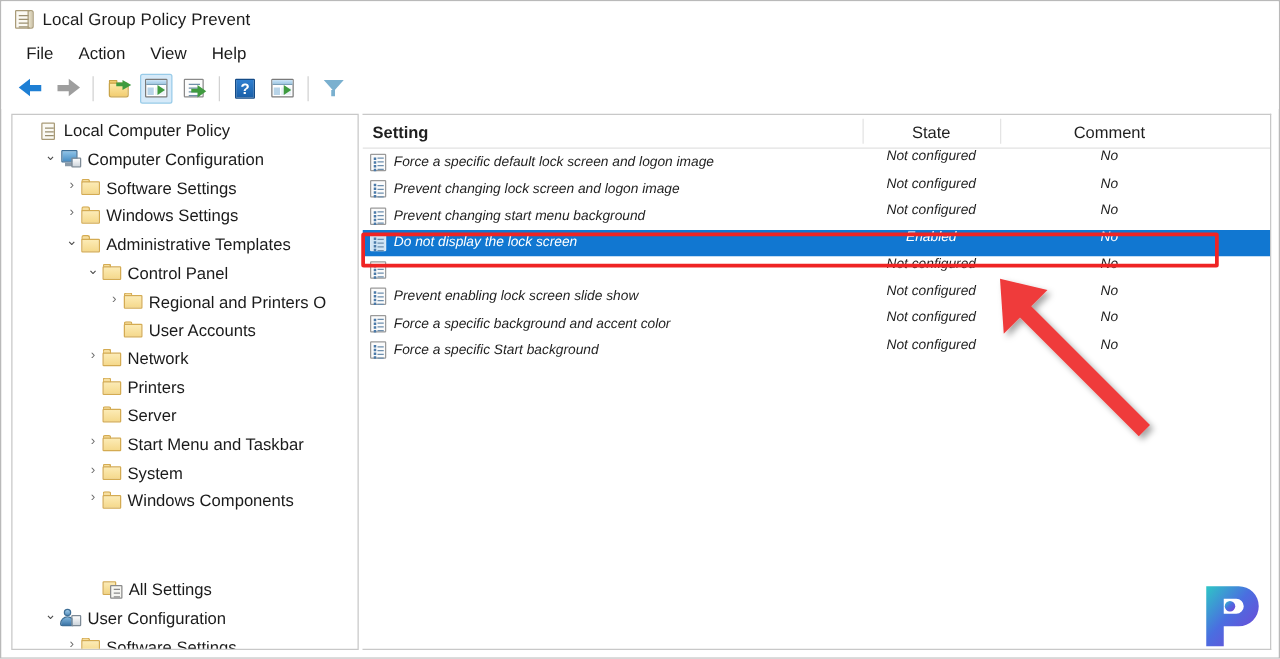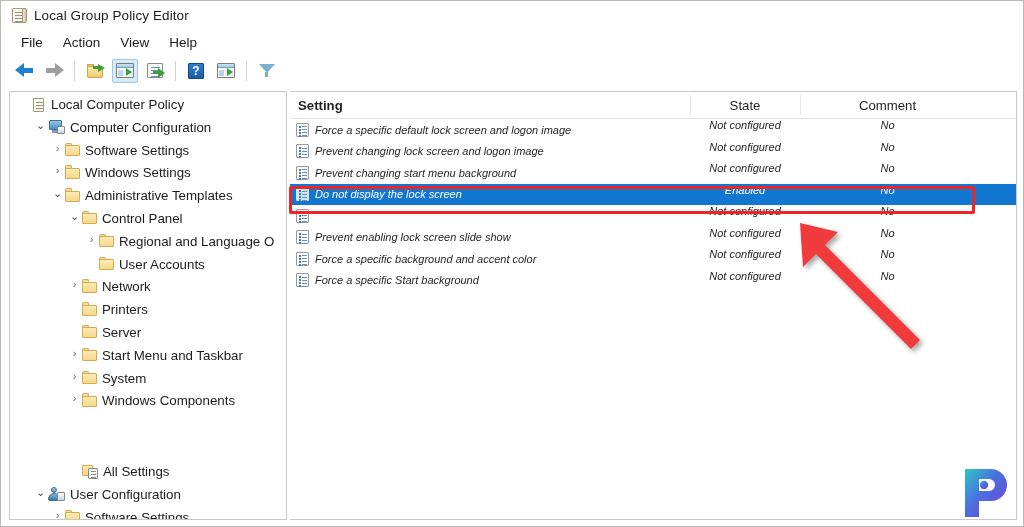--- a/index.html
+++ b/index.html
@@ -507,21 +507,21 @@
 </head>
 <body>
 
 <div id="app">
 
   <div class="titlebar">
     <span class="title-icon">
       <span class="doc"></span>
         <span class="curl"></span>
     </span>
-    <span class="title-text">Local Group Policy Editor</span>
+    <span class="title-text">Local Group Policy Prevent</span>
   </div>
 
   <div class="menubar">
     <div class="menu-item">File</div>
     <div class="menu-item">Action</div>
     <div class="menu-item">View</div>
     <div class="menu-item">Help</div>
   </div>
 
   <div class="toolbar">
@@ -632,21 +632,21 @@
               <span class="body"></span>
             </span>
             <span class="tlabel">Control Panel</span>
           </div>
           <div class="tnode" style="padding-left: 74px;">
             <span class="chev">›</span>
             <span class="ico-folder">
               <span class="tabp"></span>
               <span class="body"></span>
             </span>
-            <span class="tlabel">Regional and Language O</span>
+            <span class="tlabel">Regional and Printers O</span>
           </div>
           <div class="tnode" style="padding-left: 74px;">
             <span class="chev"></span>
             <span class="ico-folder">
               <span class="tabp"></span>
               <span class="body"></span>
             </span>
             <span class="tlabel">User Accounts</span>
           </div>
           <div class="tnode" style="padding-left: 57px;">

